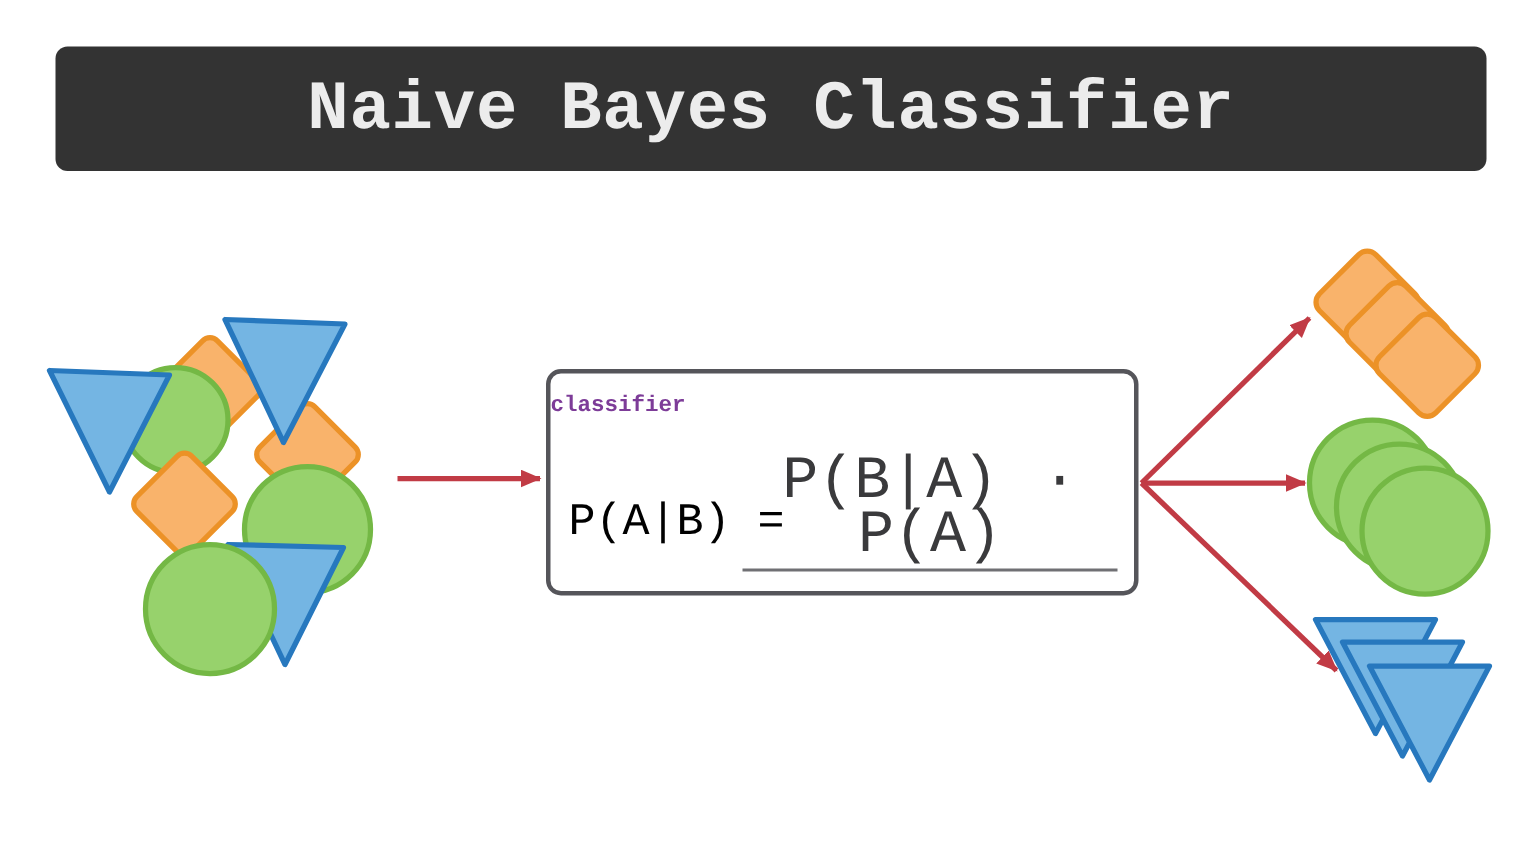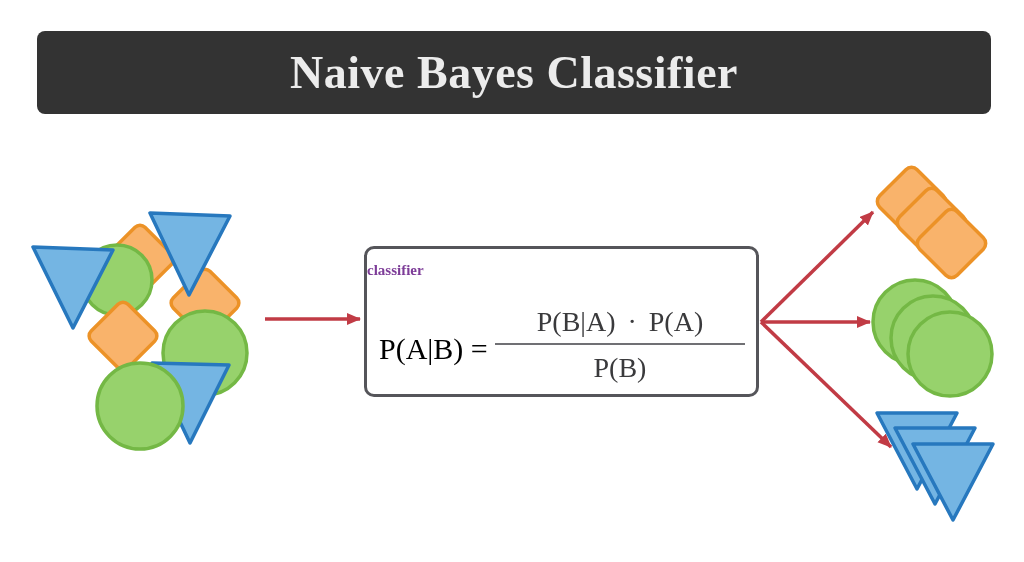--- a/index.html
+++ b/index.html
@@ -1,18 +1,18 @@
 <!DOCTYPE html>
 <html><head>
 <meta charset="utf-8">
 <style>
   html, body { margin: 0; padding: 0; background: #ffffff; }
   .stage {
     position: relative; width: 1024px; height: 562px; overflow: hidden;
-    background: #ffffff; font-family: Liberation Serif, serif;
+    background: #ffffff; font-family: Liberation Mono, monospace;
   }
   .banner {
     position: absolute; left: 37px; top: 31px; width: 954px; height: 83px;
     background: #333333; border-radius: 8px;
     display: flex; align-items: center; justify-content: center;
   }
   .banner-title {
     color: #ECECEC; font-size: 46px; font-weight: bold; letter-spacing: 0.5px;
   }
   .svg-layer { position: absolute; left: 0; top: 0; width: 1024px; height: 562px; }
@@ -24,21 +24,21 @@
   .classifier-label {
     position: absolute; top: 13px; left: 0; right: 0; text-align: left;
     color: #7D3C98; font-size: 15px; font-weight: bold;
   }
   .formula-lhs {
     position: absolute; left: 12px; top: 82px; font-size: 30px; line-height: 36px;
     color: #000000;
   }
   .fraction {
     position: absolute; left: 128px; top: 55px; width: 250px; text-align: center;
-    color: #3A3A3C; font-size: 28px;
+    color: #3A3A3C; font-size: 40px;
   }
   .fraction .numerator { line-height: 36px; word-spacing: 5px; }
   .fraction .rule { border: 0; border-top: 2px solid #707074; margin: 3px 0 0 0; }
   .fraction .denominator { line-height: 36px; margin-top: 5px; }
 </style>
 </head>
 <body>
 
 <div class="stage">
 
@@ -90,17 +90,16 @@
   <div class="banner">
     <div class="banner-title">Naive Bayes Classifier</div>
   </div>
 
   <div class="classifier-box">
     <div class="classifier-label">classifier</div>
     <div class="formula-lhs">P(A|B) =</div>
     <div class="fraction">
       <div class="numerator">P(B|A) · P(A)</div>
       <hr class="rule">
-      <div class="denominator">P(B)</div>
     </div>
   </div>
 
 </div>
 
 </body></html>

